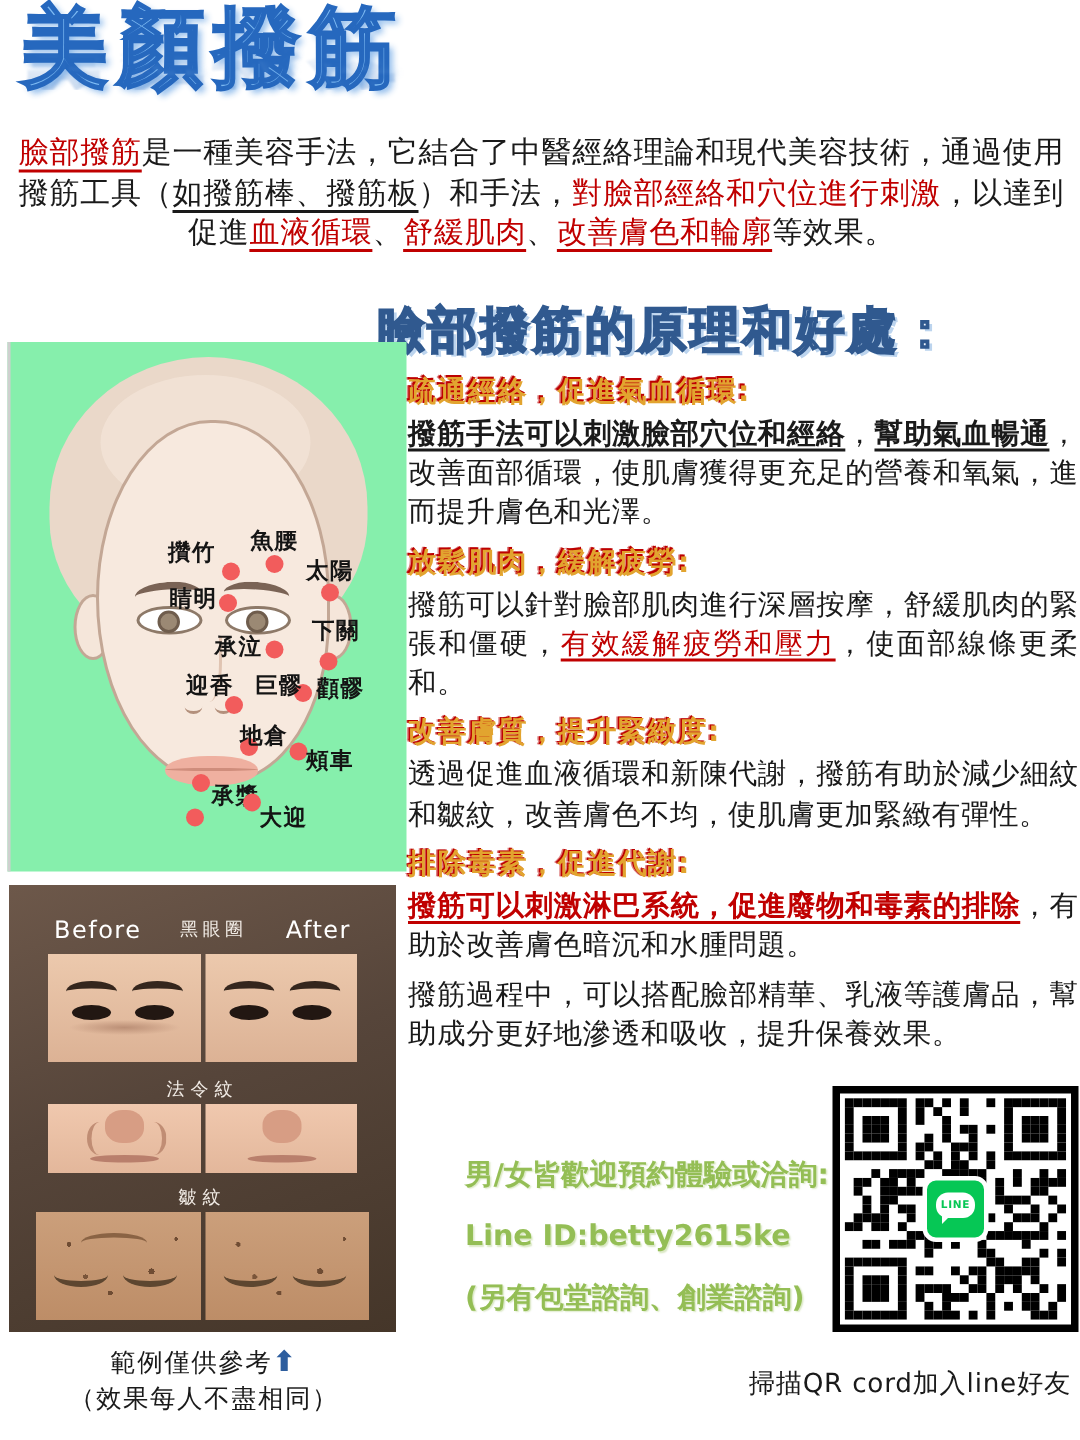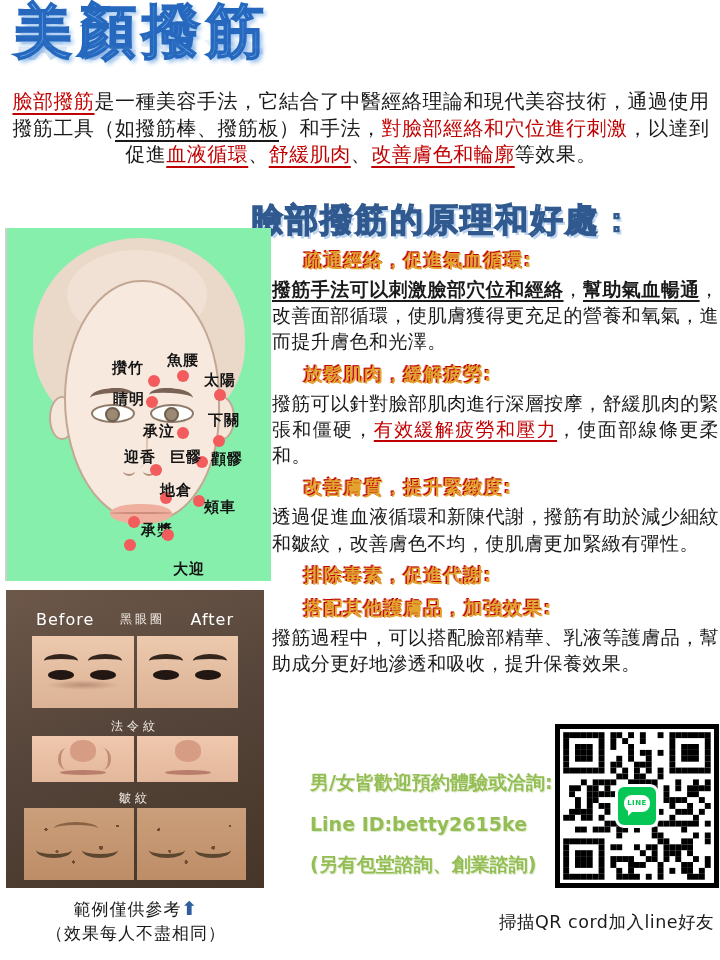--- a/index.html
+++ b/index.html
@@ -26,21 +26,21 @@
   
   #benefits-heading{position:absolute;left:250px;top:198px;font-size:33px;font-weight:bold;
          letter-spacing:2px;color:#f2f7fe;-webkit-text-stroke:1.4px #30598f;
          text-shadow:2.5px 2.5px 0 #bcd4ee;}
 
   
   #sections{position:absolute;left:272px;top:248px;width:447px;}
   .sec{margin-bottom:7px;}
   .sec-h{font-family:"DejaVu Sans","Liberation Sans",sans-serif;
          font-size:19px;font-weight:bold;color:#e2a42f;letter-spacing:1px;
-         text-shadow:-1px -1px 0 #bd0000,-2px -1px 0 rgba(189,0,0,.5);margin-bottom:2px;padding-left:32px;}
+         text-shadow:-1px -1px 0 #bd0000,-2px -1px 0 rgba(189,0,0,.5);margin-bottom:2px;}
   .sec-b{font-size:19px;line-height:1.38;letter-spacing:.4px;text-align:justify;}
   .sec-b .seg.u{text-underline-offset:4px;}
 
   
   #face{position:absolute;left:5px;top:228px;width:264px;height:353px;background:#86efac;
         border-left:2px solid #cfcfcf;}
   .abs{position:absolute;}
   #hair{left:26px;top:10px;width:212px;height:200px;background:#ead8c9;border-radius:50% 50% 46% 46%;}
   #hair-shine{left:60px;top:22px;width:140px;height:90px;background:#f2e4d7;border-radius:50%;opacity:.8;}
   #head{left:57px;top:52px;width:152px;height:238px;background:#f7e9de;
@@ -144,23 +144,23 @@
     <div class="sec">
       <div class="sec-h">放鬆肌肉，緩解疲勞:</div>
       <div class="sec-b"><span class="seg ">撥筋可以針對臉部肌肉進行深層按摩，舒緩肌肉的緊張和僵硬，</span><span class="seg red u">有效緩解疲勞和壓力</span><span class="seg ">，使面部線條更柔和。</span></div>
     </div>
     <div class="sec">
       <div class="sec-h">改善膚質，提升緊緻度:</div>
       <div class="sec-b"><span class="seg ">透過促進血液循環和新陳代謝，撥筋有助於減少細紋和皺紋，改善膚色不均，使肌膚更加緊緻有彈性。</span></div>
     </div>
     <div class="sec">
       <div class="sec-h">排除毒素，促進代謝:</div>
+      <div class="sec-b"><span class="seg red b u">撥筋可以刺激淋巴系統，促進廢物和毒素的排除</span><span class="seg ">，有助於改善膚色暗沉和水腫問題。</span></div>
     </div>
     <div class="sec">
-      <div class="sec-h">搭配其他護膚品，加強效果:</div>
       <div class="sec-b"><span class="seg ">撥筋過程中，可以搭配臉部精華、乳液等護膚品，幫助成分更好地滲透和吸收，提升保養效果。</span></div>
     </div>
   </div>
 
   <div id="face">
     <div class="abs" id="hair"></div>
     <div class="abs" id="hair-shine"></div>
     <div class="abs ear" id="ear-l"></div>
     <div class="abs ear" id="ear-r"></div>
     <div class="abs" id="head"></div>
@@ -195,21 +195,21 @@
         <div class="dot" style="left: 195px; top: 234px;"></div>
         <div class="plabel" style="left: 163px; top: 220px;">巨髎</div>
         <div class="plabel" style="left: 204px; top: 222px;">顴髎</div>
         <div class="dot" style="left: 159px; top: 270px;"></div>
         <div class="plabel" style="left: 153px; top: 253px;">地倉</div>
         <div class="dot" style="left: 192px; top: 273px;"></div>
         <div class="plabel" style="left: 197px; top: 270px;">頰車</div>
         <div class="dot" style="left: 127px; top: 294px;"></div>
         <div class="plabel" style="left: 134px; top: 293px;">承漿</div>
         <div class="dot" style="left: 161px; top: 307px;"></div>
-        <div class="plabel" style="left: 166px; top: 332px;">大迎</div>
+        <div class="plabel" style="left: 166px; top: 308px;">大迎</div>
         <div class="dot" style="left: 123px; top: 317px;"></div>
       </div>
   </div>
 
   <div id="caption">
     <div><span>範例僅供參考</span><span id="up-arrow">⬆</span></div>
     <div>（效果每人不盡相同）</div>
   </div>
 
   <div id="ba">

